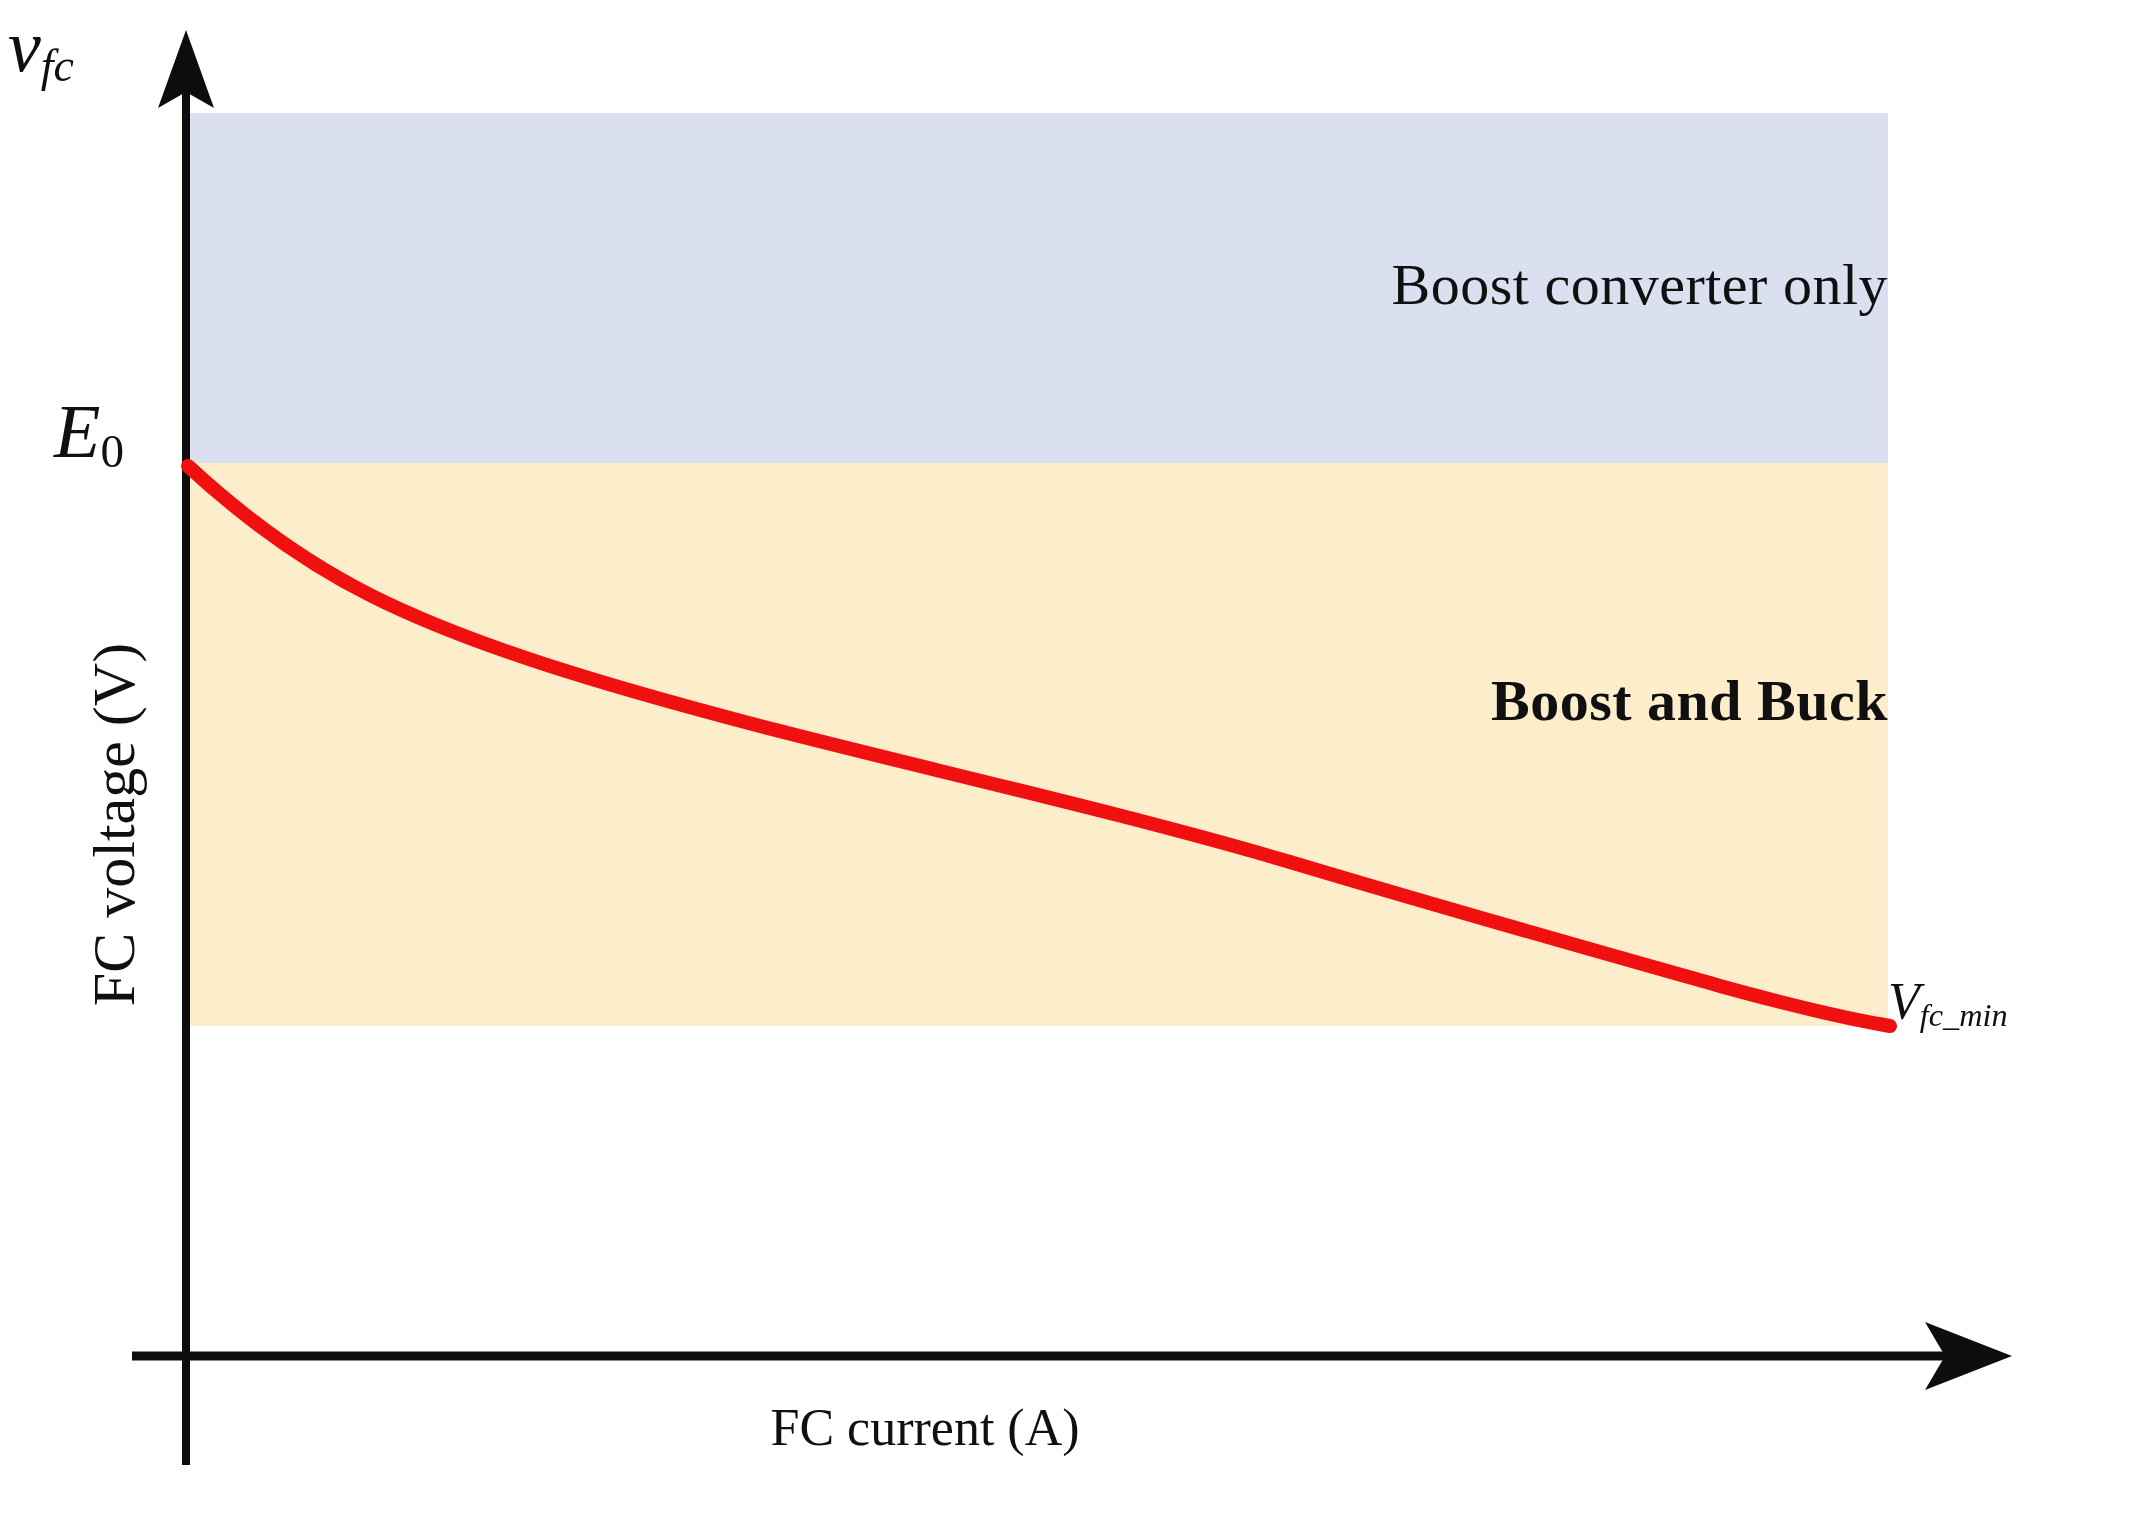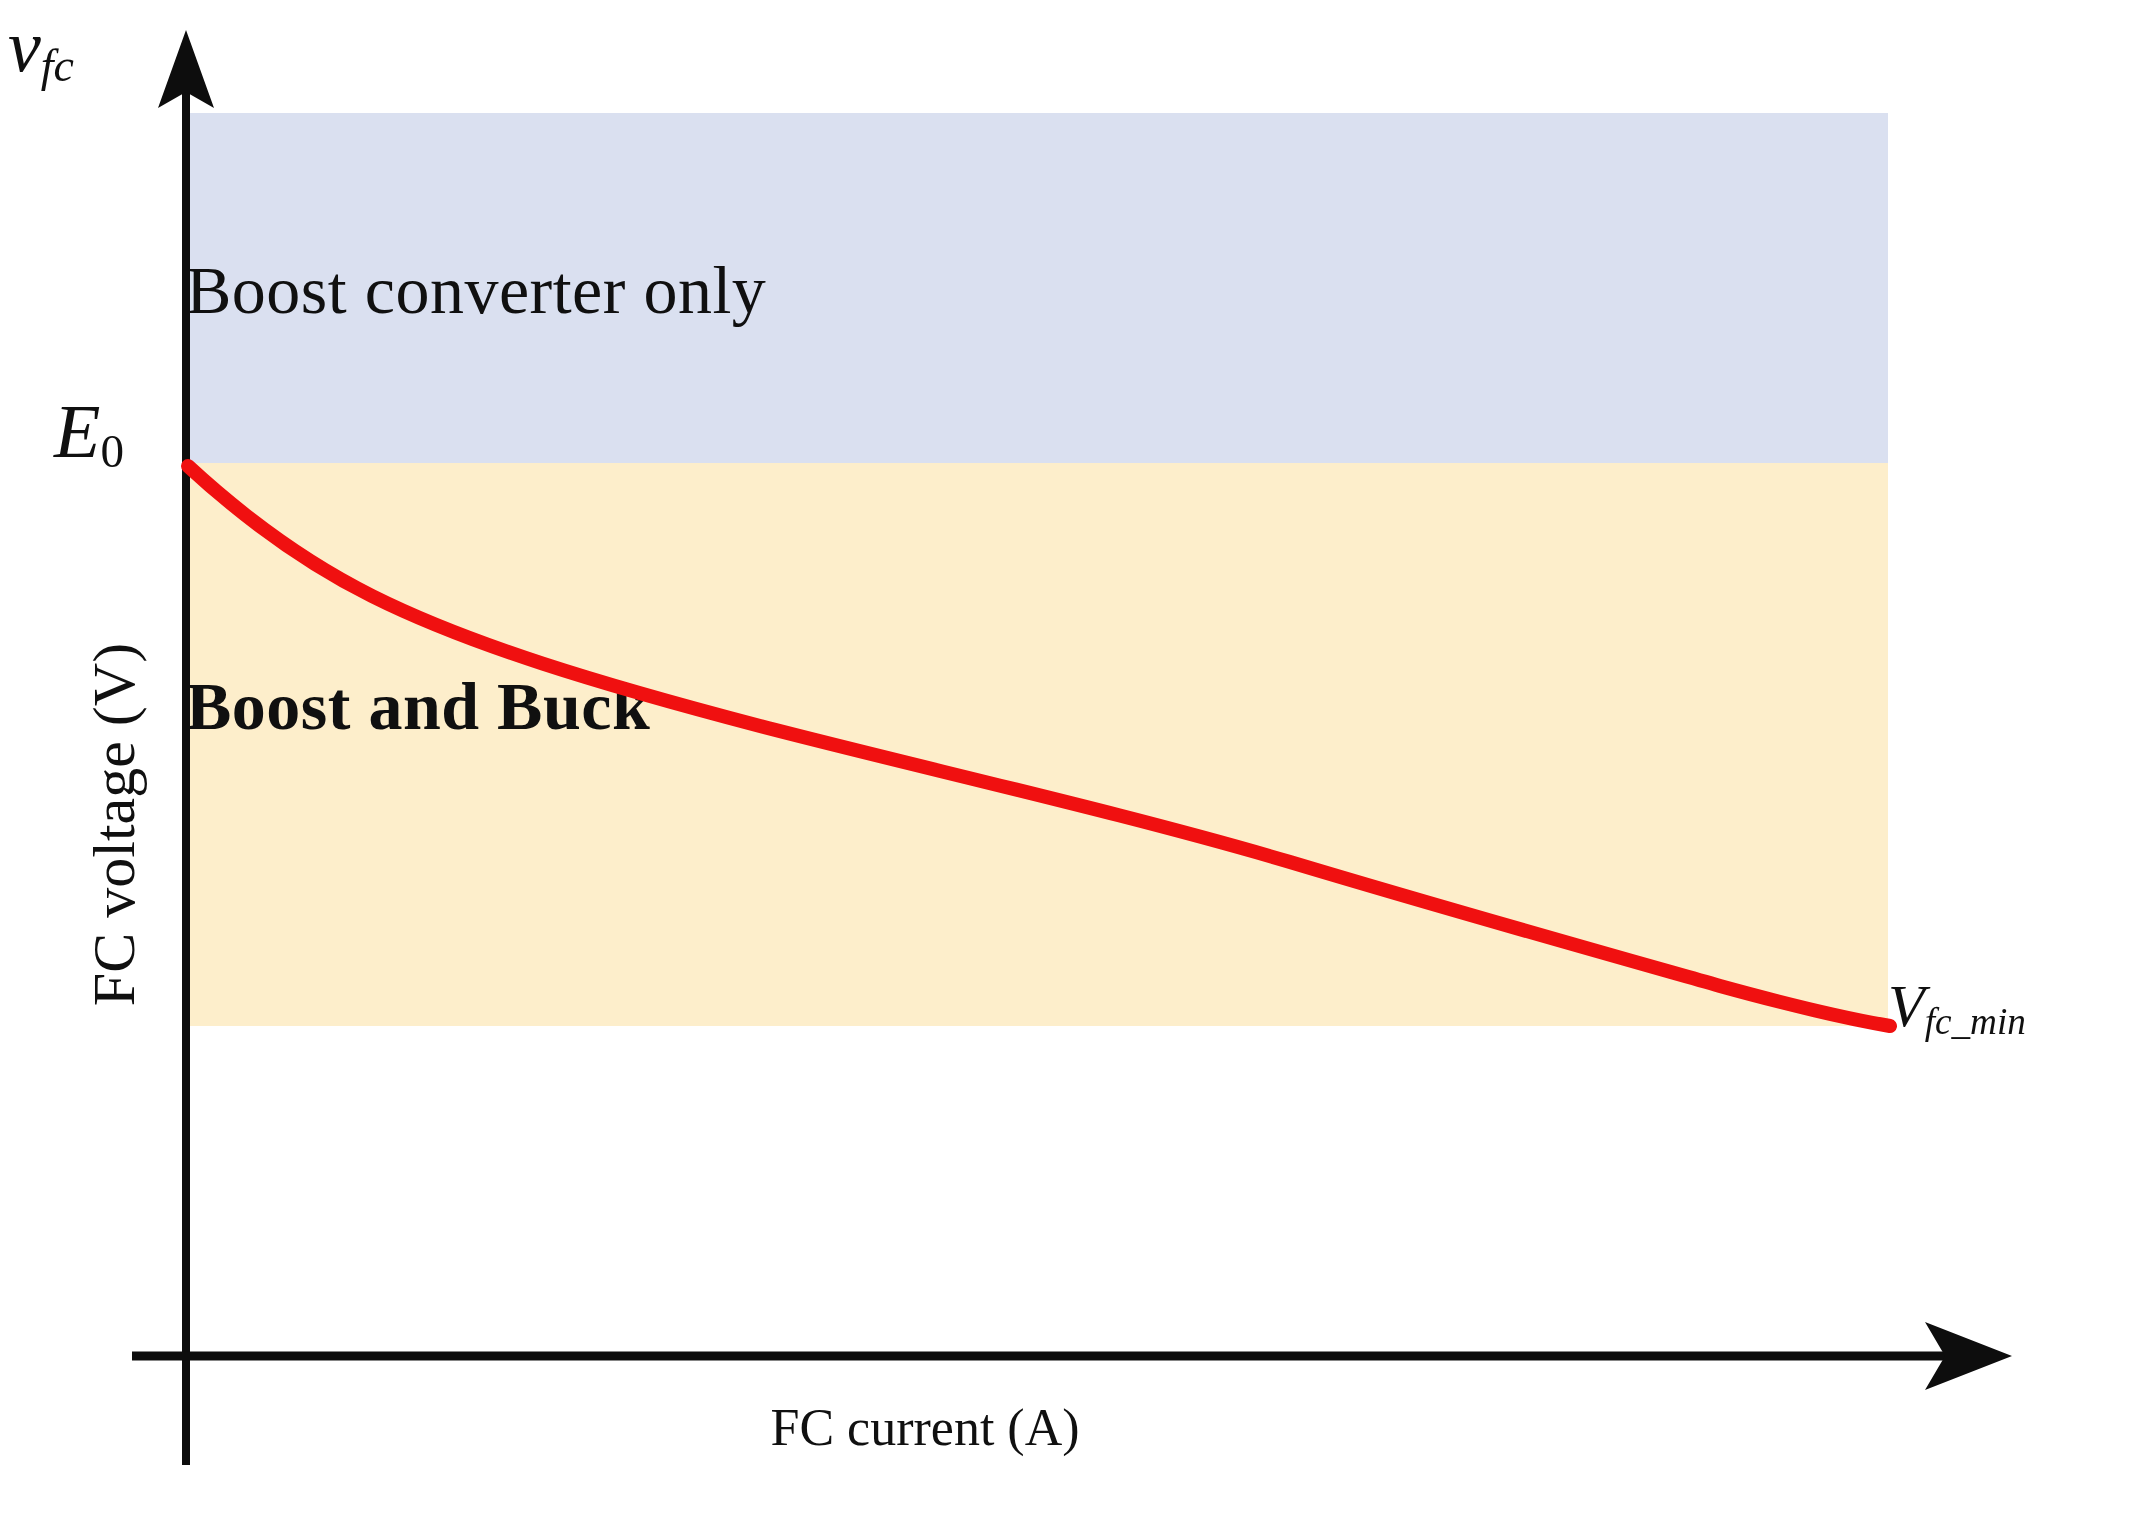--- a/index.html
+++ b/index.html
@@ -31,23 +31,23 @@
     height: 563px;
   }
   #region-buck {
     top: 1026px;
     height: 322px;
   }
   .region-label {
     position: absolute;
     left: 0;
     width: 100%;
-    text-align: left;
+    text-align: right;
     color: #101010;
-    font-size: 68px;
+    font-size: 58px;
     font-family: "Liberation Serif", "DejaVu Serif", serif;
     white-space: nowrap;
     letter-spacing: 0.5px;
   }
   #label-boost-only { top: 138px; }
   #label-both { top: 204px; }
   #label-buck-only { top: 112px; }
 
   #axes-svg {
     position: absolute;
@@ -94,21 +94,21 @@
     font-size: 74px;
   }
   #label-e0 {
     left: 54px;
     top: 388px;
     font-size: 76px;
   }
   #label-vfcmin {
     left: 1888px;
     top: 972px;
-    font-size: 60px;
+    font-size: 52px;
   }
   .math-label sub {
     font-size: 0.62em;
     vertical-align: -0.22em;
     font-style: italic;
   }
   #label-e0 sub { font-style: normal; }
 </style>
 </head>
 <body>

